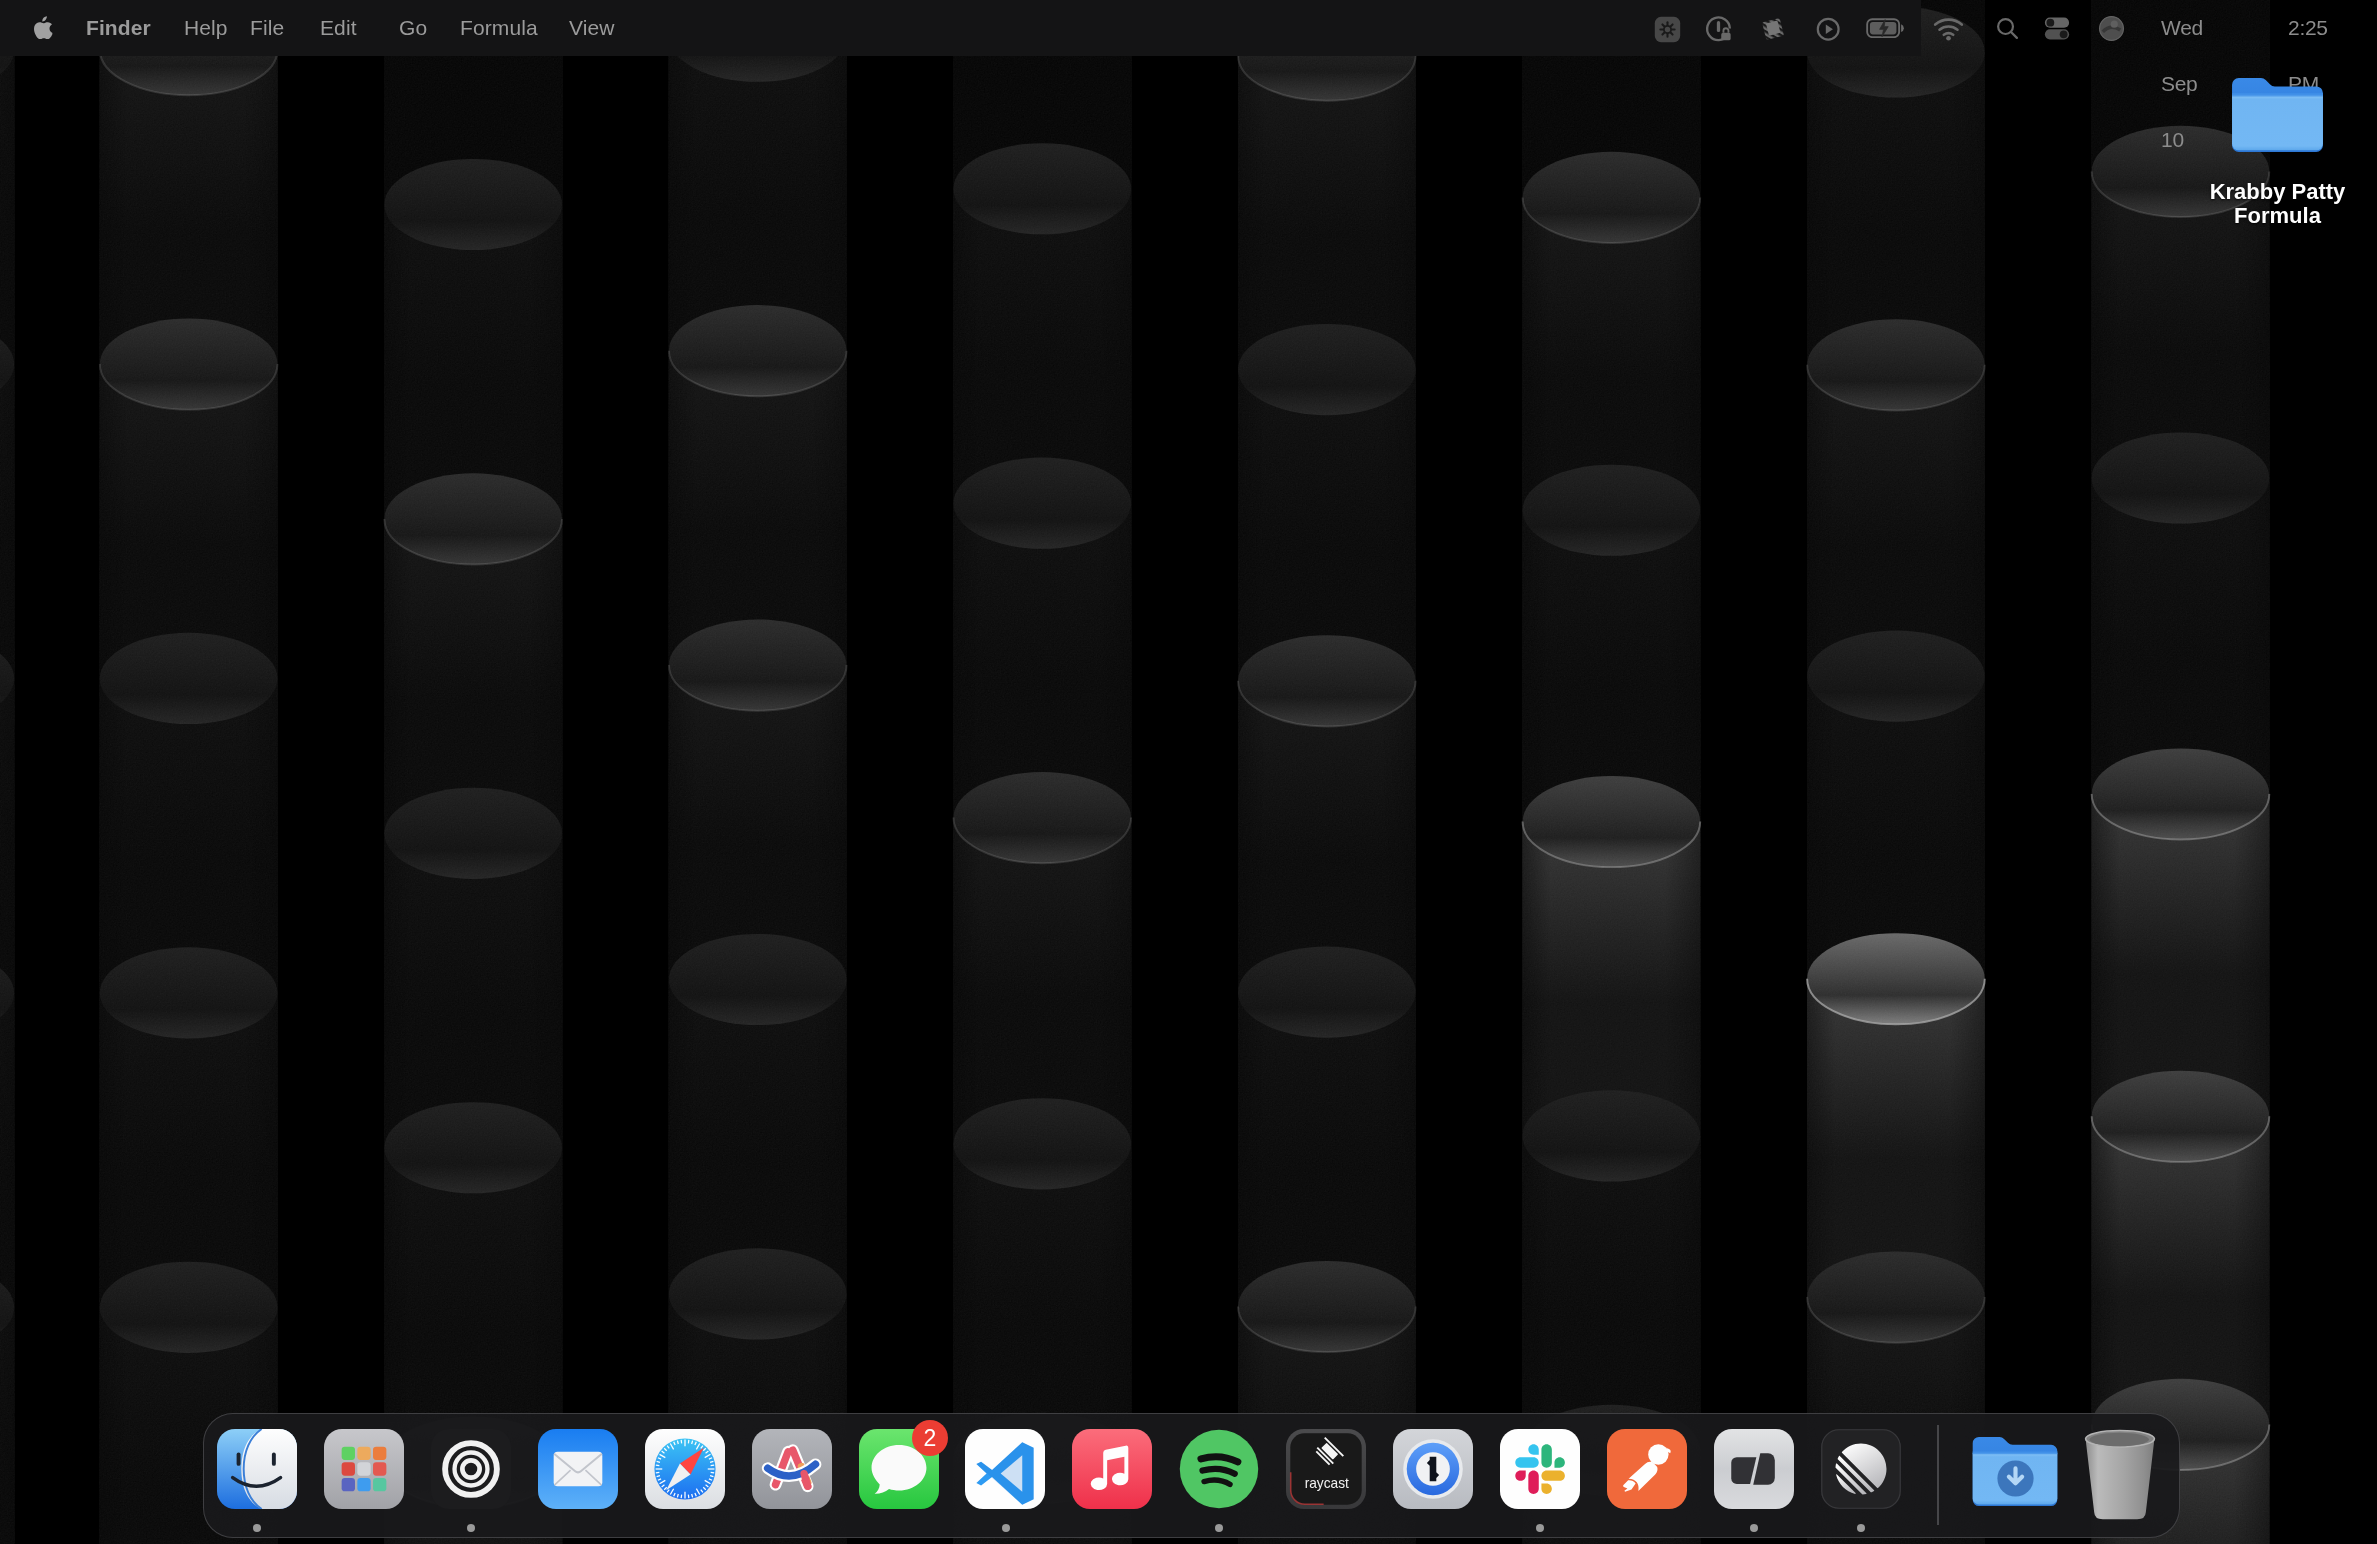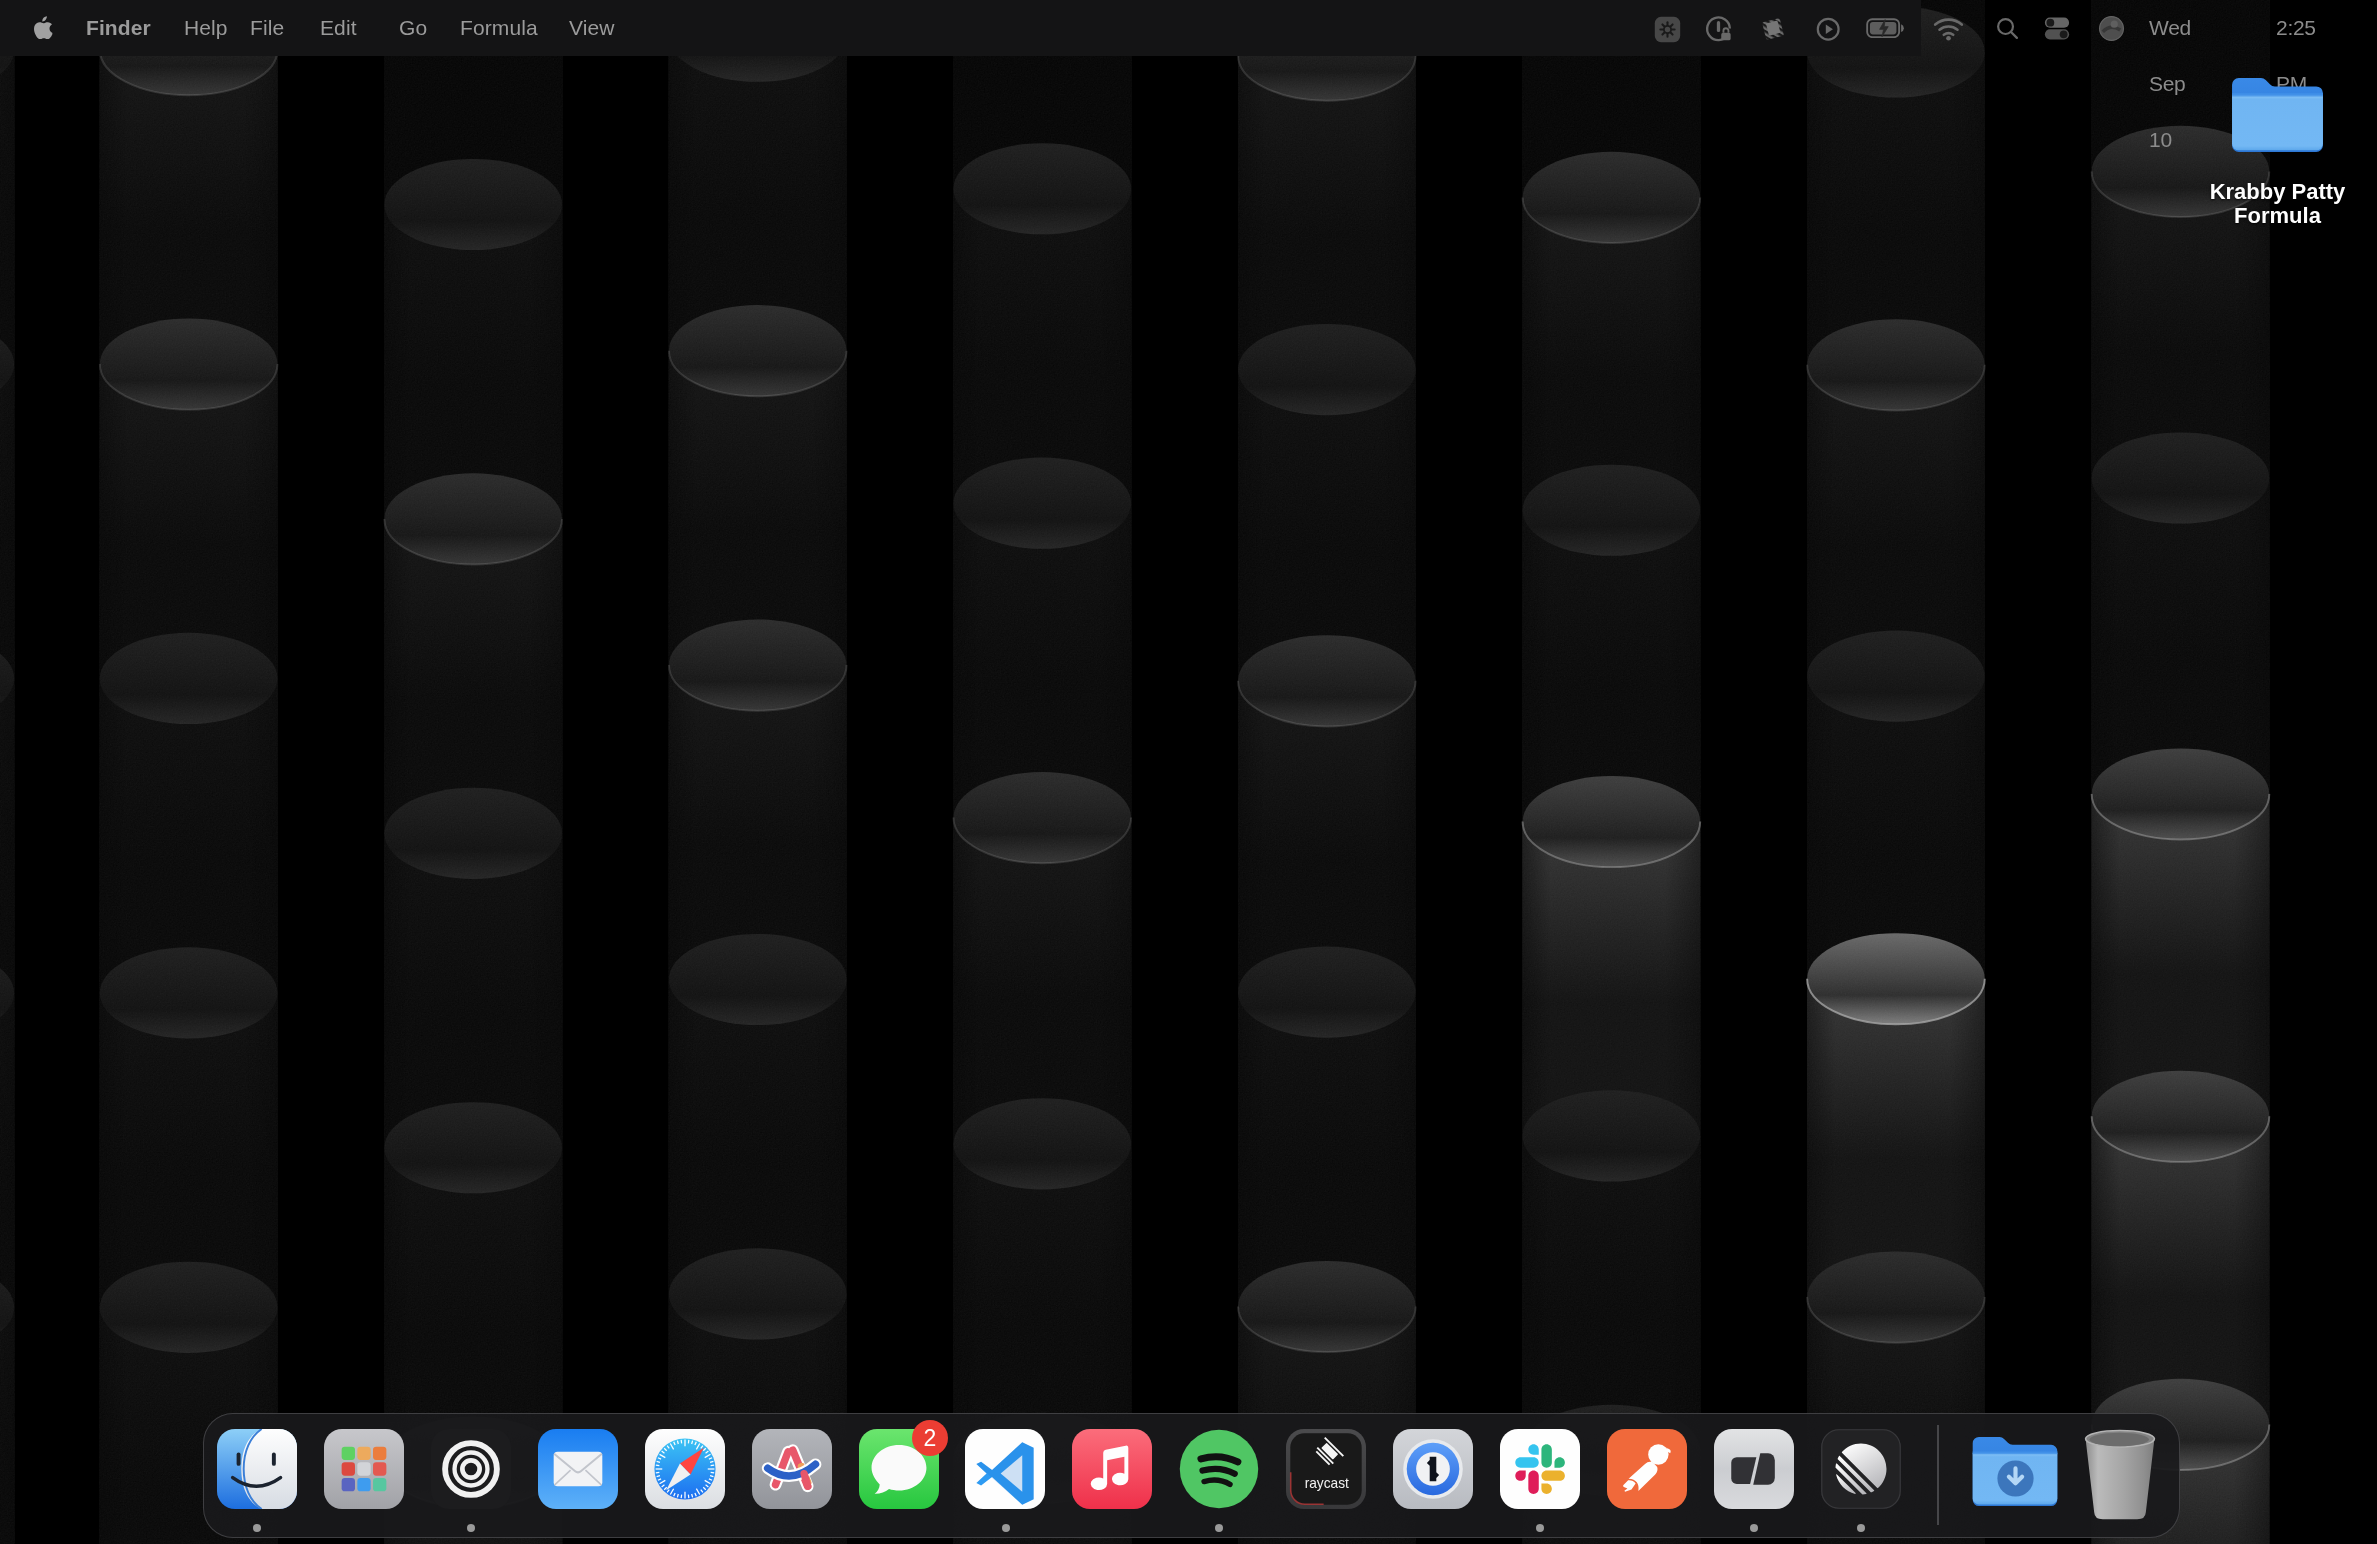--- a/index.html
+++ b/index.html
@@ -1,21 +1,21 @@
 <!DOCTYPE html>
 <html style="font-size:12.6px"><head><meta charset="utf-8">
 <style>
 * { margin:0; padding:0; box-sizing:border-box; }
 html,body { width:2377px; height:1544px; background:#000; overflow:hidden; font-family:"Liberation Sans", sans-serif; -webkit-font-smoothing:antialiased; }
 .stage { position:absolute; left:0; top:0; width:2377px; height:1544px; opacity:0.999; }
 .wall { position:absolute; left:0; top:0; }
 .menubar { position:absolute; left:0; top:0; width:1921px; height:56px; background:#151516; }
 .mi { position:absolute; }
 .mt { position:absolute; top:0; height:56px; line-height:56px; font-size:21px; color:#9c9c9c; letter-spacing:0.1px; transform:translateZ(0); }
-.clock { color:#8d8d8d; letter-spacing:-0.3px; }
+.clock { color:#8d8d8d; letter-spacing:-0.3px;margin-left:12px; }
 .dfolder { position:absolute; left:2227px; top:71px; width:101px; text-align:center; }
 .dflabel { margin-top:18px; width:173px; margin-left:-36px; font-size:22px; line-height:23.6px; font-weight:700; color:#ffffff; text-shadow:0 0.8px 2.4px rgba(0,0,0,0.9); transform:translateZ(0); }
 .dockwrap { position:absolute; left:0; top:0; }
 .dockbg { position:absolute; left:203px; top:1413px; width:1977px; height:125px; background:rgba(26,26,28,0.93); border:1.2px solid rgba(110,110,115,0.45); border-radius:30px; }
 .dk { position:absolute; top:1429px; transform:translateZ(0); }
 .badge { position:absolute; left:912px; top:1420px; width:36px; height:36px; border-radius:18px; background:#ec3e34; color:#fff; font-size:23px; text-align:center; line-height:36px; transform:translateZ(0); }
 .dsep { position:absolute; left:1937px; top:1425px; width:1.6px; height:100px; background:#47474a; }
 .dl { position:absolute; left:1968px; top:1431px; }
 .dlemb { position:absolute; left:27.5px; top:27.5px; }
 .dlf { display:block; }

